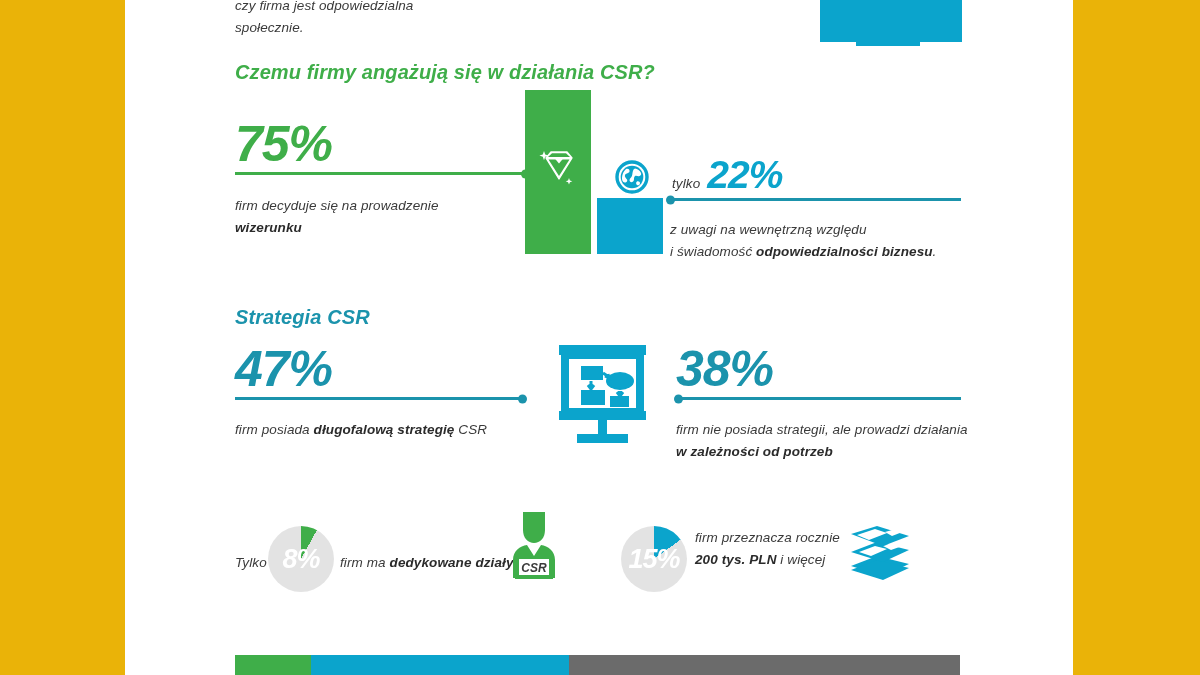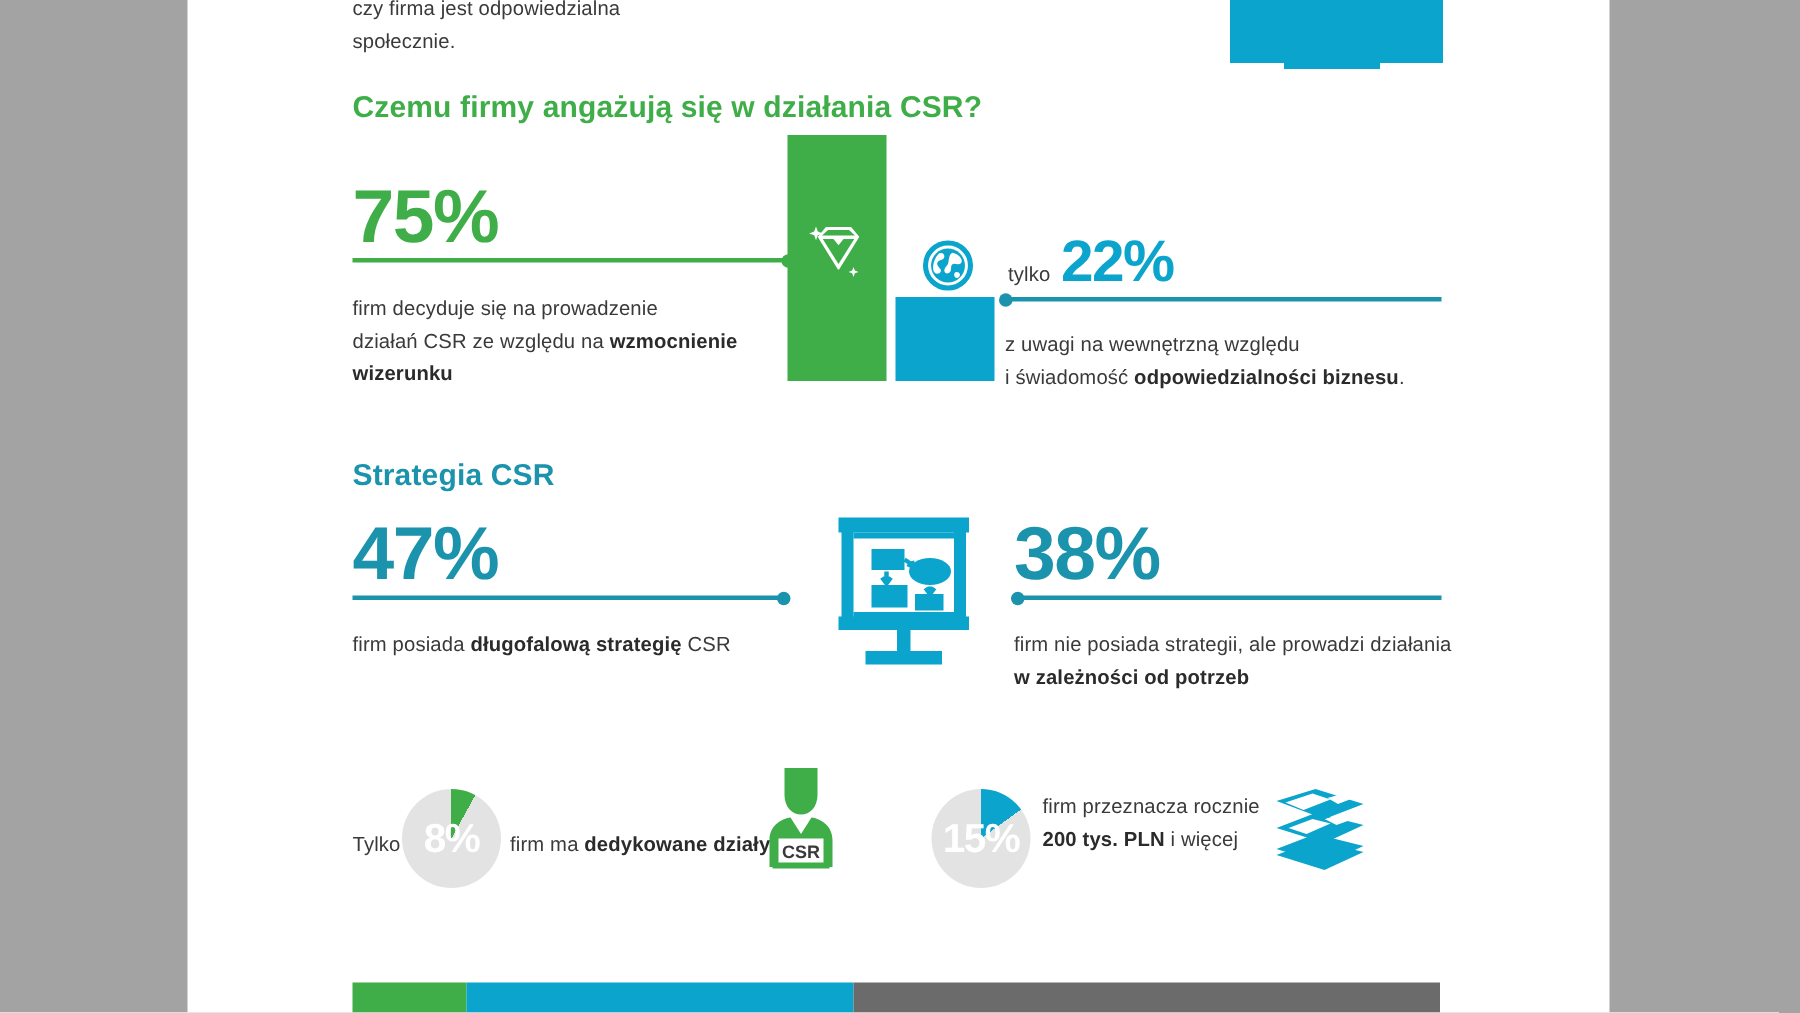--- a/index.html
+++ b/index.html
@@ -5,21 +5,22 @@
   * { box-sizing: border-box; margin: 0; padding: 0; }
   html, body {
     width: 1200px; height: 675px;
     background: #efefef;
     font-family: "Liberation Sans", sans-serif;
     overflow: hidden;
   }
   #page {
     position: relative;
     width: 1200px; height: 675px;
-    background: #a3a3a3;
+    background: #eab308;
+    font-style: italic;
   }
   #sheet {
     position: absolute;
     left: 125px; top: 0;
     width: 948px; height: 675px;
     background: #ffffff;
   }
 
   
   .body-text {
@@ -112,21 +113,20 @@
       <path fill="#ffffff" d="M4,8 L5.2,11.4 L8.6,12.6 L5.2,13.8 L4,17.2 L2.8,13.8 L-0.6,12.6 L2.8,11.4 Z" transform="translate(3,0)"></path>
       <path fill="#ffffff" d="M35,36 L35.9,38.4 L38.3,39.3 L35.9,40.2 L35,42.6 L34.1,40.2 L31.7,39.3 L34.1,38.4 Z" transform="translate(-3,-1)"></path>
     </svg>
 
     <div class="bignum num-green" style="position:absolute; left:110px; top:125px;">75%</div>
     <div class="rule rule-green" style="left:110px; top:172px; width:293px;">
       <span class="dot"></span>
     </div>
     <div class="body-text" style="position:absolute; left:110px; top:195px; width:260px;">
       <div>firm decyduje się na prowadzenie</div>
-      <div><span>działań CSR ze względu na </span><b>wzmocnienie</b></div>
       <div><b>wizerunku</b></div>
     </div>
 
     <div class="bar-blue" style="left:472px; top:198px; width:66px; height:56px;"></div>
     <svg class="ico" style="left:490px; top:160px; width:34px; height:34px;" viewBox="0 0 34 34">
       <circle cx="17" cy="17" r="15" fill="none" stroke="#0ba4cc" stroke-width="3.4"></circle>
       <circle cx="17" cy="17" r="11.3" fill="#0ba4cc"></circle>
       <path fill="#ffffff" d="M11,9 C13,8 15,9.5 14.5,11.5 C14,13.5 11,13 10,15 C9.2,16.6 11,18 12,19.5 C12.7,20.6 12,22 10.6,22.4 C9,22.9 7.5,21.6 7.2,20 C6.6,16.8 7.8,11.8 11,9 Z"></path>
       <path fill="#ffffff" d="M20,8.5 C22.5,9 25,10.5 26,13 C26.6,14.6 25.6,16 24,16.2 C22.4,16.4 21,15.3 19.8,16.3 C18.6,17.4 19.4,19.3 18.7,20.8 C18,22.3 16,22.8 15,21.6 C13.9,20.2 15,18.4 16.2,17.2 C17.6,15.8 17.2,13.6 17.8,11.6 C18.2,10.1 18.8,8.8 20,8.5 Z"></path>
       <path fill="#ffffff" d="M22,21.5 C23.4,21 25,21.8 25,23.2 C25,24.6 23.6,25.6 22.3,25.2 C21,24.8 20.6,22.1 22,21.5 Z"></path>

